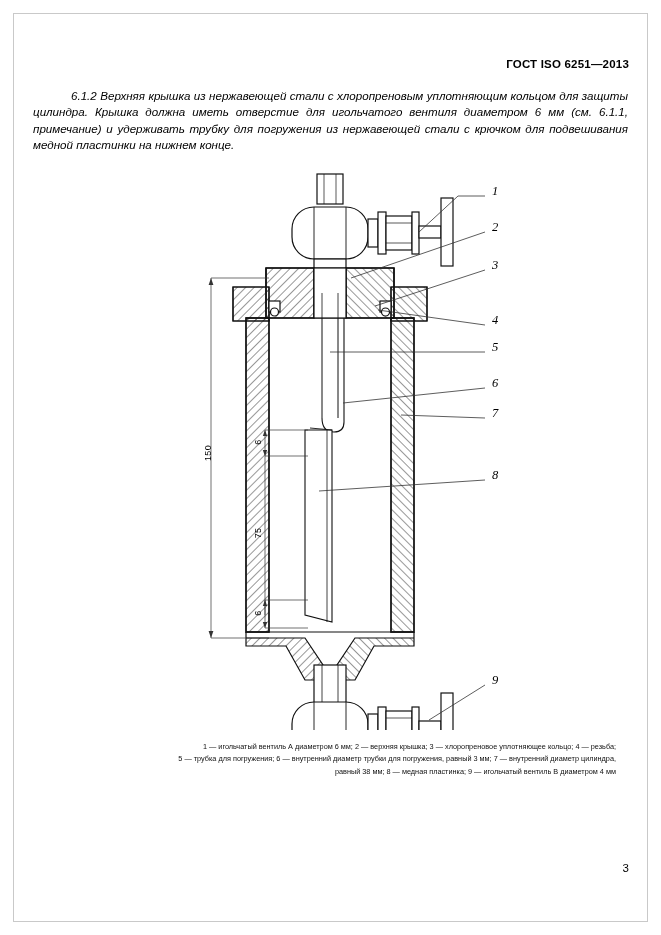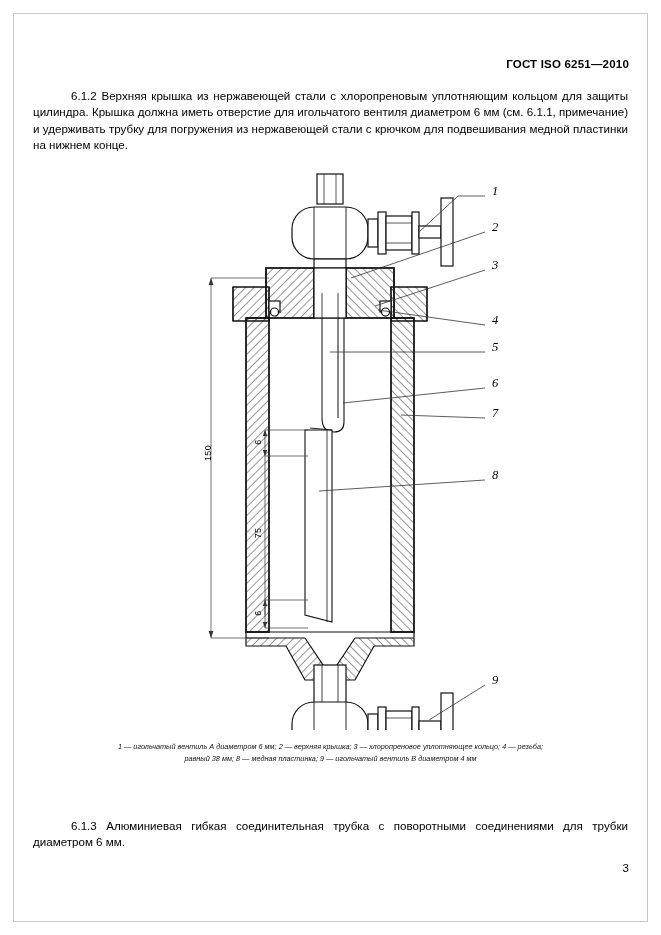--- a/index.html
+++ b/index.html
@@ -39,40 +39,39 @@
     white-space: nowrap;
   }
   .para {
     position: absolute;
     left: 33px;
     width: 595px;
     font-size: 11.6px;
     line-height: 16.3px;
     text-align: justify;
   }
-  .para.p1 { top: 88px; }
+  .para.p1 { top: 88px; font-style: italic; }
   .para .indent { display: inline-block; width: 38px; }
   .para.p3 { top: 818px; }
 
   .figure {
     position: absolute;
     left: 33px;
     top: 160px;
     width: 595px;
     height: 570px;
   }
   .legend {
     position: absolute;
     left: 45px;
     top: 741px;
     width: 571px;
     font-size: 7.3px;
     line-height: 12.3px;
-    text-align: center;
-    font-style: italic;
+    text-align: right;
     color: #111;
   }
   .figcaption {
     position: absolute;
     left: 33px;
     top: 787px;
     width: 595px;
     text-align: center;
     font-size: 10.6px;
   }
@@ -97,21 +96,21 @@
   }
   svg { display: block; }
 </style>
 </head>
 <body>
 
 <div class="page">
 
   <div class="page-border"></div>
 
-  <div class="header">ГОСТ ISO 6251—2010</div>
+  <div class="header">ГОСТ ISO 6251—2013</div>
 
   <div class="para p1">
     <span class="indent"></span><span>6.1.2</span>&nbsp;<span>Верхняя крышка из нержавеющей стали с хлоропреновым уплотняющим кольцом для защиты цилиндра. Крышка должна иметь отверстие для игольчатого вентиля диаметром 6 мм (см. 6.1.1, примечание) и удерживать трубку для погружения из нержавеющей стали с крючком для подвешивания медной пластинки на нижнем конце.</span>
   </div>
 
   <div class="figure">
     <svg width="595" height="570" viewBox="0 0 595 570">
       <defs>
         <pattern id="hatchR" width="6" height="6" patternTransform="rotate(45)" patternUnits="userSpaceOnUse">
           <line x1="0" y1="0" x2="0" y2="6" stroke="#1a1a1a" stroke-width="0.9"></line>
@@ -273,23 +272,21 @@
     <div class="calloutnum" style="left:459px; top:513px;">9</div>
 
     <div class="dimlabel" style="left:163px; top:288px; width:24px; text-align:center;">150</div>
     <div class="dimlabel" style="left:219px; top:277px; width:12px; text-align:center;">6</div>
     <div class="dimlabel" style="left:217px; top:368px; width:16px; text-align:center;">75</div>
     <div class="dimlabel" style="left:219px; top:448px; width:12px; text-align:center;">6</div>
   </div>
 
   <div class="legend">
     <div>1 — игольчатый вентиль А диаметром 6 мм; 2 — верхняя крышка; 3 — хлоропреновое уплотняющее кольцо; 4 — резьба;</div>
+    <div>5 — трубка для погружения; 6 — внутренний диаметр трубки для погружения, равный 3 мм; 7 — внутренний диаметр цилиндра,</div>
     <div>равный 38 мм; 8 — медная пластинка; 9 — игольчатый вентиль В диаметром 4 мм</div>
   </div>
 
 
-  <div class="para p3">
-    <span class="indent"></span><span>6.1.3</span>&nbsp;<span>Алюминиевая гибкая соединительная трубка с поворотными соединениями для трубки диаметром 6 мм.</span>
-  </div>
 
   <div class="pagenum">3</div>
 
 </div>
 
 </body></html>

